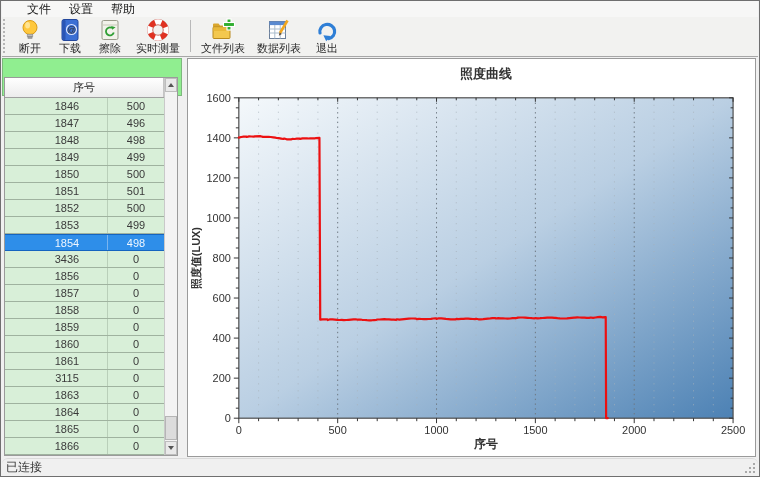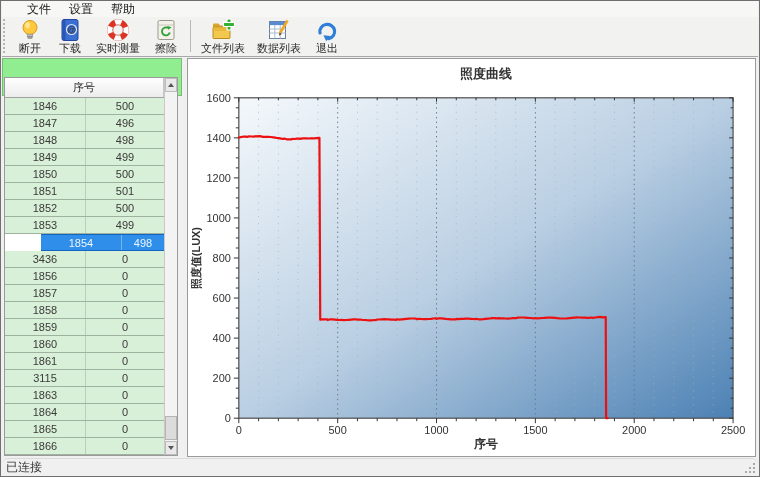--- a/index.html
+++ b/index.html
@@ -22,25 +22,25 @@
   
   .left-panel { position:absolute; left:1px; top:57px; width:180px; bottom:18px; background:#f0f0f0; }
   .panel-title { height:17px; background:#90ee90; border:1px solid #7db87d; font-size:12px; color:#1d1d1d; padding:18px 4px; }
   .dtable { position:absolute; left:2px; top:19px; width:174px; bottom:2px; background:#fff; border:1px solid #9a9a9a; display:flex; }
   .tgrid { width:159px; display:flex; flex-direction:column; }
   .thead { display:flex; height:20px; background:linear-gradient(#ffffff,#ececec); border-bottom:1px solid #a0a0a0; }
   .thcell { font-size:11px; color:#222; display:flex; align-items:center; justify-content:center; }
   .thcell:first-child { width:81px; border-right:1px solid #c4c4c4; }
   .thcell:last-child { flex:1; }
   .tbody { flex:1; overflow:hidden; }
-  .trow { display:flex; height:17px; background:#d8efd8; border-bottom:1px solid #9fb29f; }
+  .trow { display:flex; height:17px; background:#d8efd8; border-bottom:1px solid #9fb29f;padding-left:22px; }
   .tcell { font-size:11px; color:#3a3a3a; display:flex; align-items:center; justify-content:center; }
   .tcell:first-child { width:81px; border-right:1px solid #b9cfb9; }
   .tcell:last-child { flex:1; }
-  .trow.sel { background:#2e8ee9; border-top:1px solid #1464c0; border-bottom:1px solid #1464c0; height:17px;margin-left:36px; }
+  .trow.sel { background:#2e8ee9; border-top:1px solid #1464c0; border-bottom:1px solid #1464c0; height:17px; }
   .trow.sel .tcell { color:#eef6ff; }
   .trow.sel .tcell:first-child { border-right:1px solid #7ab4ef; }
 
   
   .vscroll { width:13px; border-left:1px solid #c9c9c9; background:#f3f3f3; position:relative; }
   .sbtn { position:absolute; left:0; width:12px; height:14px; background:#e9e9e9; border:1px solid #bdbdbd; display:flex; align-items:center; justify-content:center; }
   .sbtn.up { top:0; }
   .sbtn.down { bottom:0; }
   .tri-up { width:0; height:0; border-left:3px solid transparent; border-right:3px solid transparent; border-bottom:4px solid #555; }
   .tri-down { width:0; height:0; border-left:3px solid transparent; border-right:3px solid transparent; border-top:4px solid #555; }
@@ -85,36 +85,36 @@
         <rect x="5" y="1.5" width="16" height="21" rx="2" fill="#3b6fd4" stroke="#23479c"></rect>
         <rect x="5.5" y="2" width="3" height="20" rx="1.2" fill="#2a55b4"></rect>
         <circle cx="14.5" cy="11.5" r="5" fill="none" stroke="#dce6ff" stroke-width="1.2"></circle>
         <text x="14.5" y="14.6" font-size="9" fill="#ffffff" text-anchor="middle">@</text>
       </svg>
       <span class="tlabel">下载</span>
     </div>
 
     <div class="tb-btn">
       <svg class="ticon" viewBox="0 0 26 24">
+        <rect x="5" y="2.5" width="16" height="19" rx="1.5" fill="#f2f2ea" stroke="#9a9a8a"></rect>
+        <line x1="5" y1="7" x2="21" y2="7" stroke="#c8c8b8"></line>
+        <path d="M16.8 14.5 a4 4 0 1 1 -1.8 -4.6" fill="none" stroke="#2f9e33" stroke-width="1.8"></path>
+        <polygon points="14.2,8 18.6,9.2 15.2,11.8" fill="#2f9e33"></polygon>
+      </svg>
+      <span class="tlabel">擦除</span>
+    </div>
+
+    <div class="tb-btn">
+      <svg class="ticon" viewBox="0 0 26 24">
         <circle cx="13" cy="12" r="10.6" fill="none" stroke="#b8b8b8" stroke-width="0.8"></circle>
         <circle cx="13" cy="12" r="8" fill="none" stroke="#e03222" stroke-width="5.4"></circle>
         <circle cx="13" cy="12" r="8" fill="none" stroke="#ffffff" stroke-width="5.4" stroke-dasharray="6.28 6.28" stroke-dashoffset="3.1"></circle>
         <circle cx="13" cy="12" r="5.2" fill="none" stroke="#c05040" stroke-width="0.7"></circle>
       </svg>
       <span class="tlabel">实时测量</span>
-    </div>
-
-    <div class="tb-btn">
-      <svg class="ticon" viewBox="0 0 26 24">
-        <rect x="5" y="2.5" width="16" height="19" rx="1.5" fill="#f2f2ea" stroke="#9a9a8a"></rect>
-        <line x1="5" y1="7" x2="21" y2="7" stroke="#c8c8b8"></line>
-        <path d="M16.8 14.5 a4 4 0 1 1 -1.8 -4.6" fill="none" stroke="#2f9e33" stroke-width="1.8"></path>
-        <polygon points="14.2,8 18.6,9.2 15.2,11.8" fill="#2f9e33"></polygon>
-      </svg>
-      <span class="tlabel">擦除</span>
     </div>
 
     <div class="tb-sep"></div>
 
     <div class="tb-btn">
       <svg class="ticon" viewBox="0 0 26 24">
         <path d="M3 9 l0 -2.5 a1 1 0 0 1 1 -1 l4.5 0 1.6 2 5 0 0 1.5 z" fill="#d9a62e"></path>
         <rect x="3" y="9" width="17" height="11.5" rx="1" fill="#f3c84f" stroke="#b98a1e"></rect>
         <rect x="3.5" y="9.5" width="16" height="3.5" fill="#e9b93a"></rect>
         <rect x="17" y="1" width="4" height="11" fill="#2fae2f" stroke="#ffffff" stroke-width="1.1"></rect>

